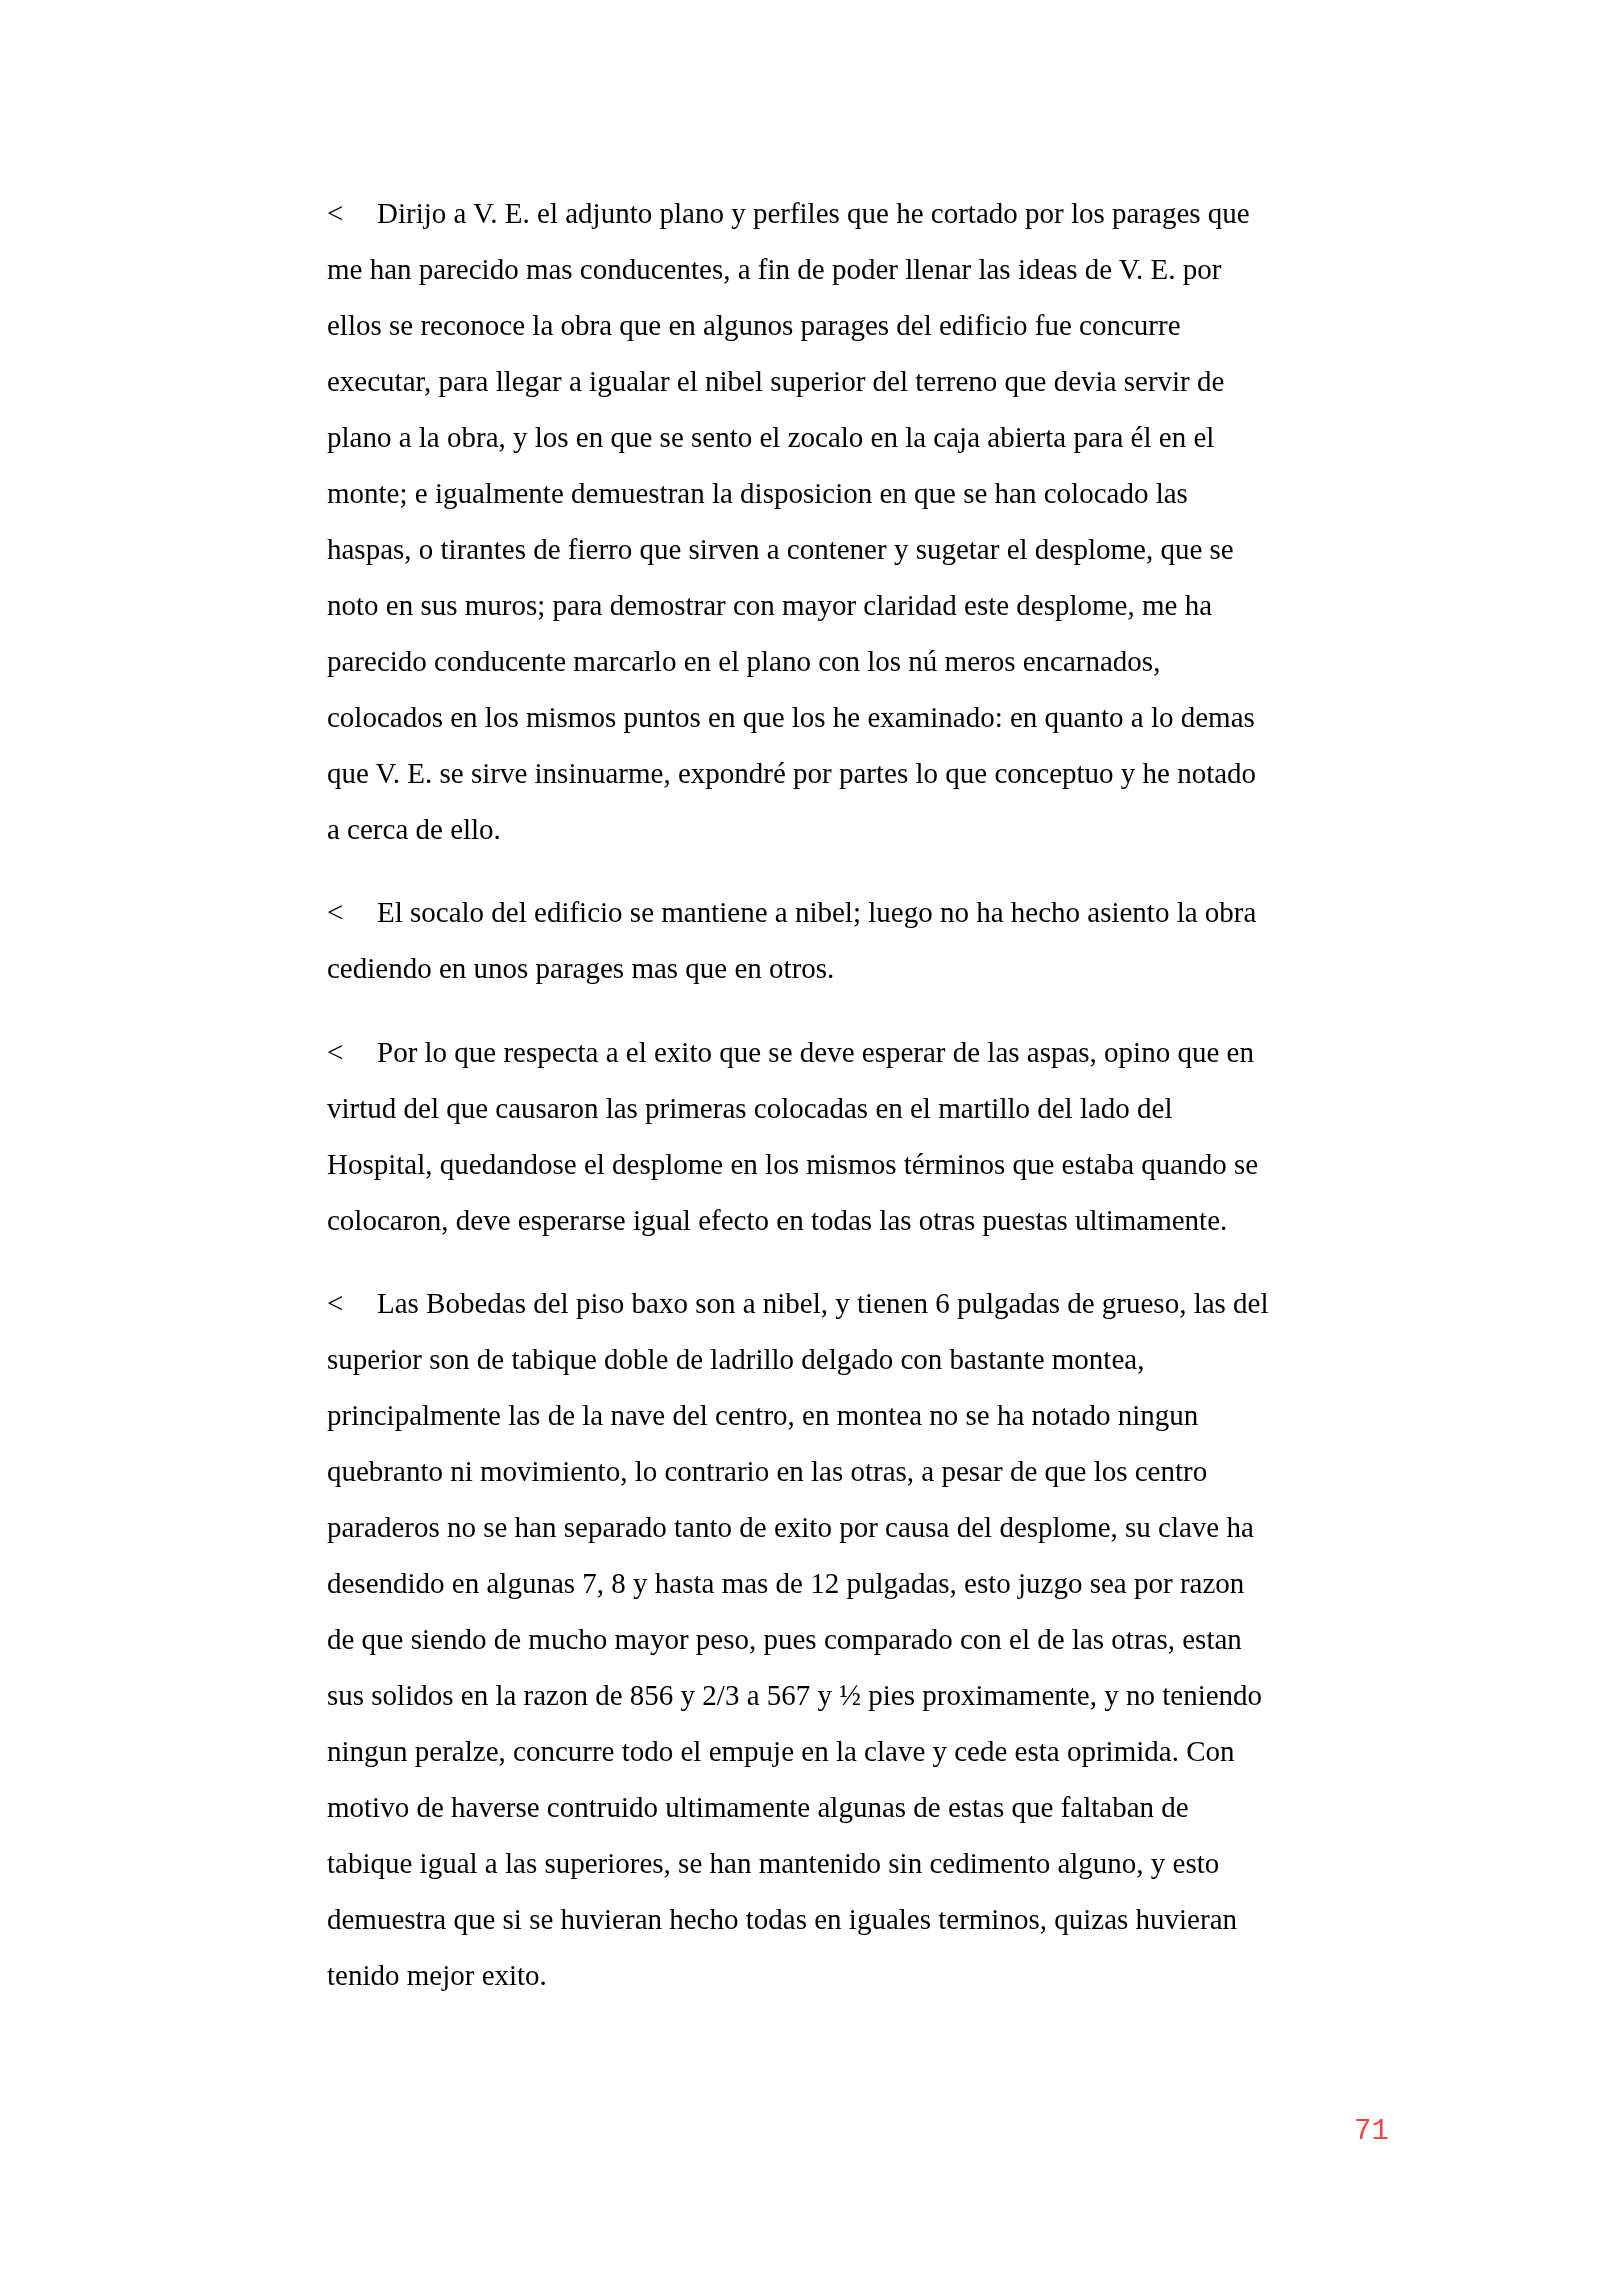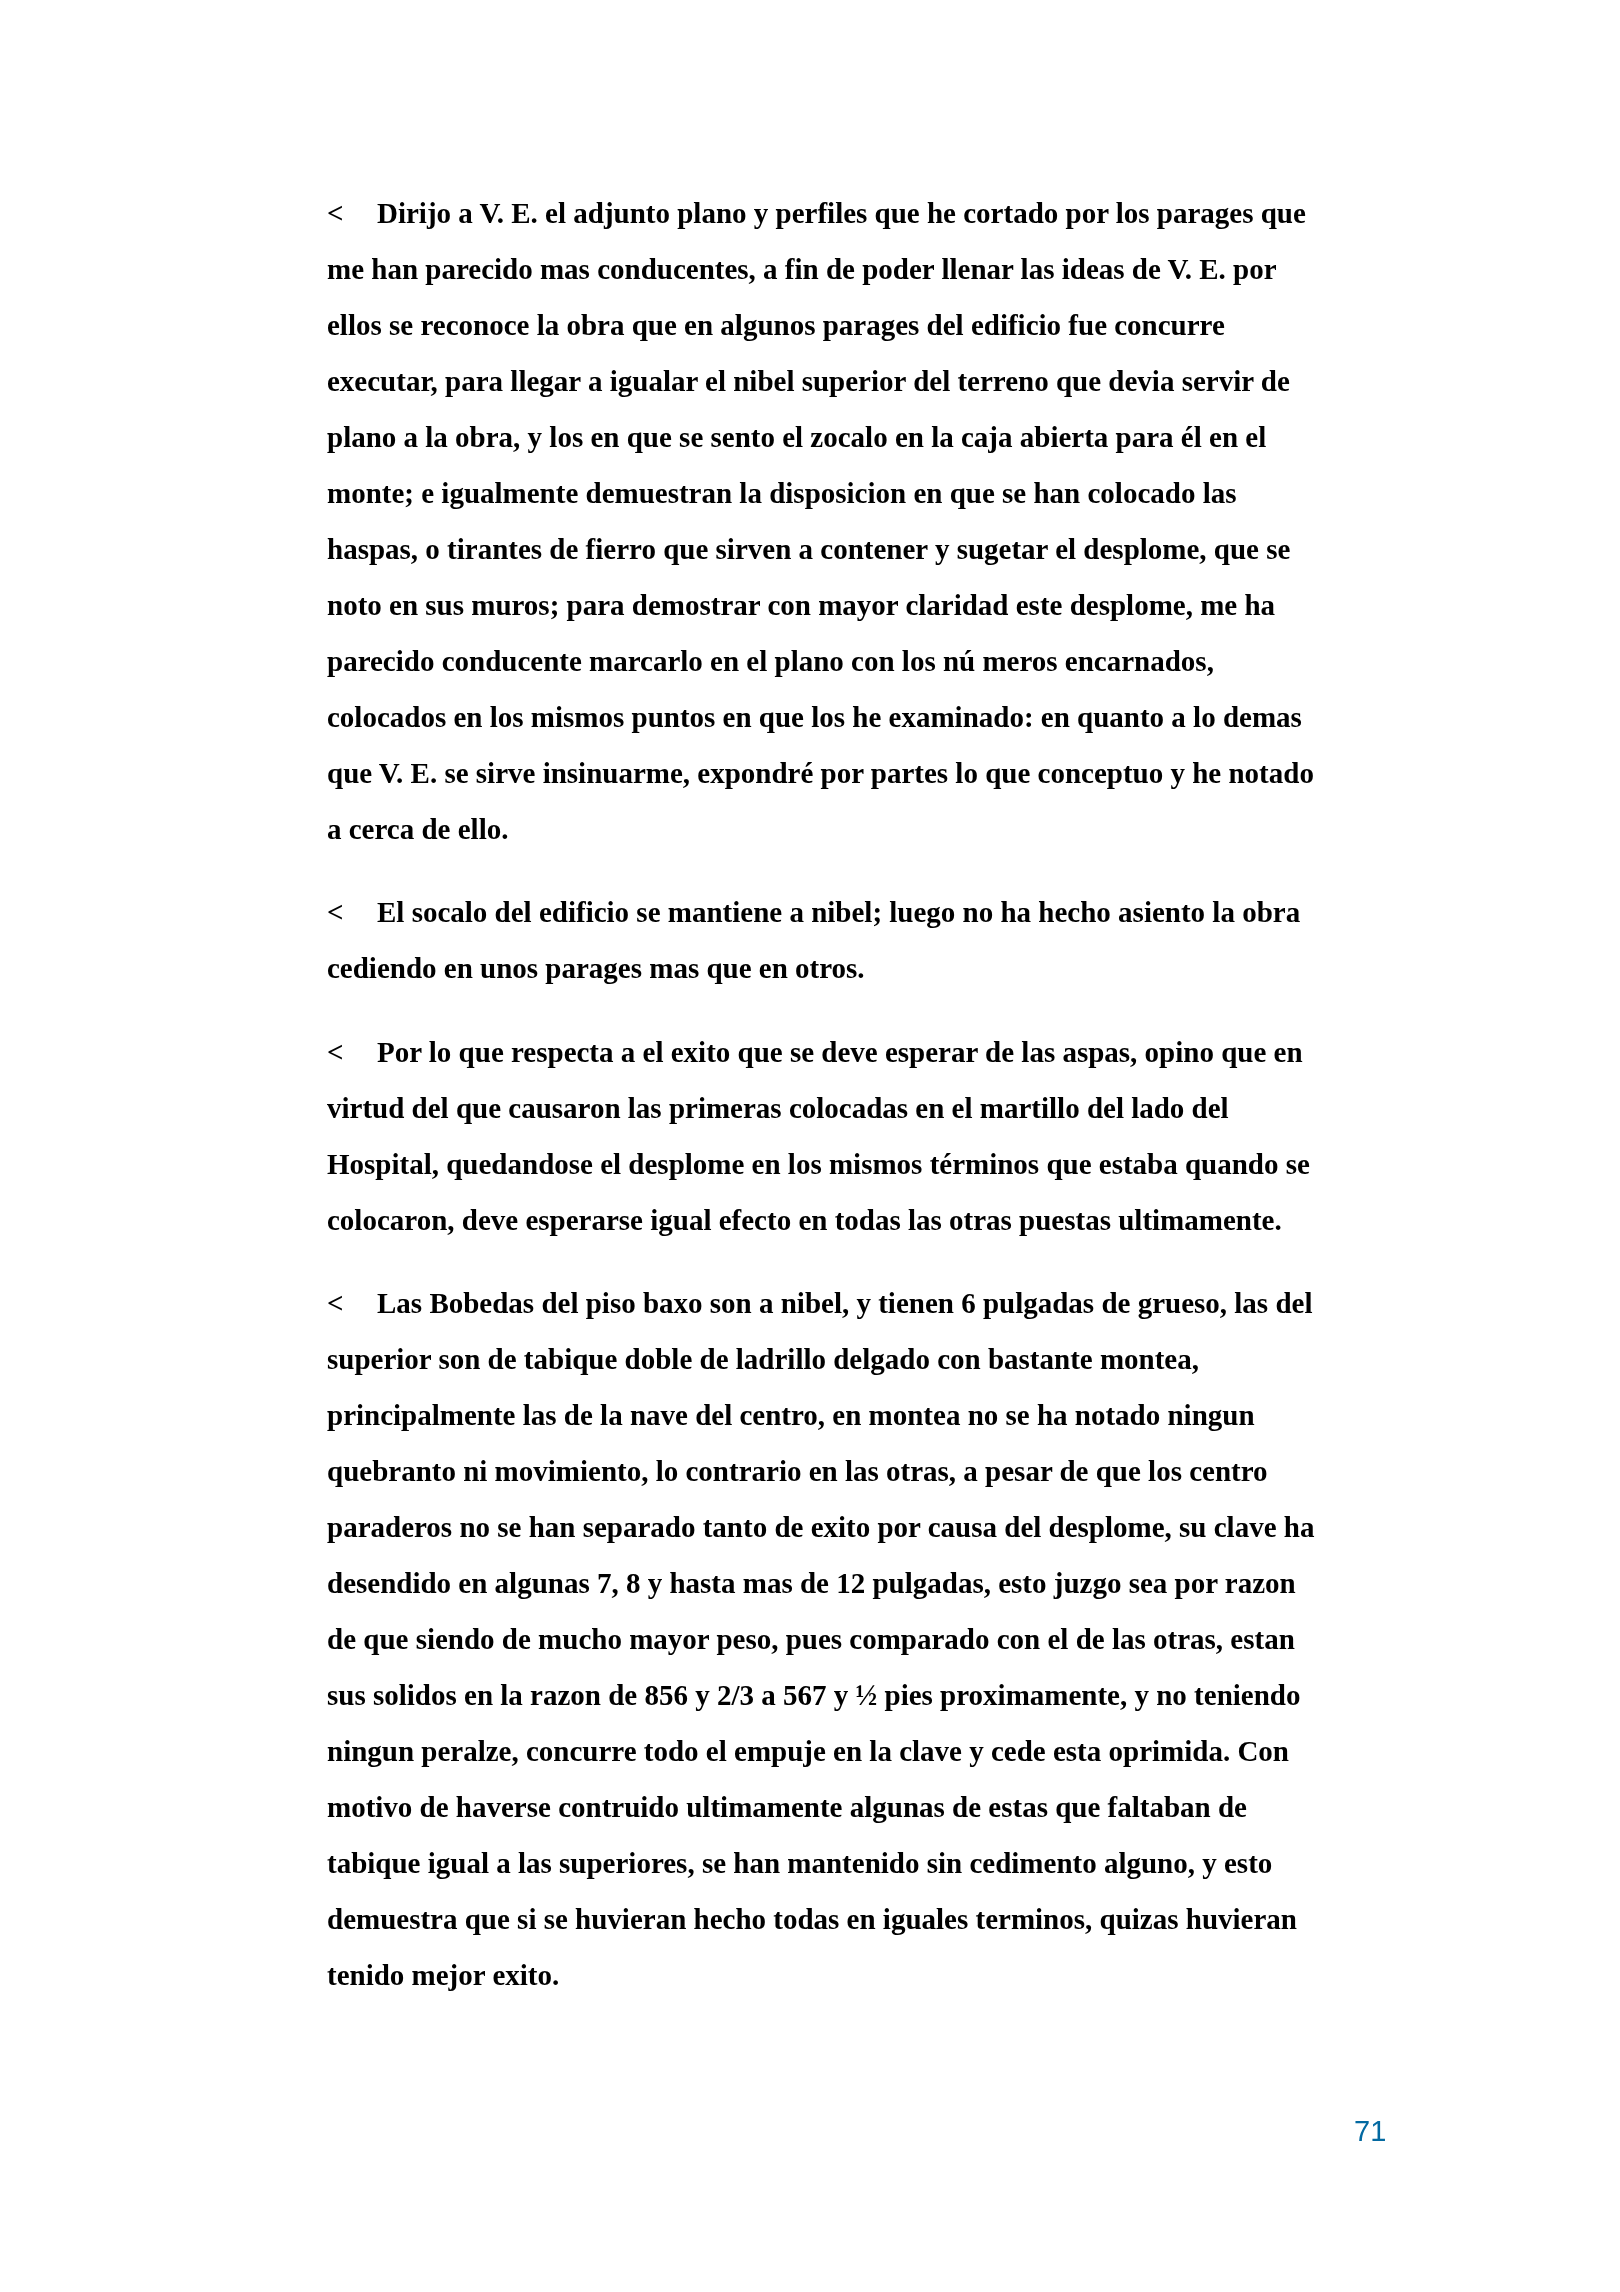--- a/index.html
+++ b/index.html
@@ -25,34 +25,33 @@
     font-size: 29px;
   }
   .paragraph {
     margin: 0 0 27.4px 0;
     padding: 0;
   }
   .line {
     height: 56px;
     line-height: 56px;
     white-space: nowrap;
-    font-weight: bold;
   }
   .marker {
     display: inline-block;
     width: 50px;
   }
   .page-number {
     position: absolute;
     left: 1354px;
     top: 2113px;
-    font-family: Liberation Sans, sans-serif;
+    font-family: Liberation Mono, monospace;
     font-size: 29px;
     line-height: 37px;
-    color: #0369a1;
+    color: #ef4444;
   }
 </style>
 </head>
 <body>
 
 <div class="page">
   <main class="text-block">
       <div class="paragraph">
         <div class="line"><span class="marker">&lt;</span>Dirijo a V. E. el adjunto plano y perfiles que he cortado por los parages que</div>
         <div class="line">me han parecido mas conducentes, a fin de poder llenar las ideas de V. E. por</div>

